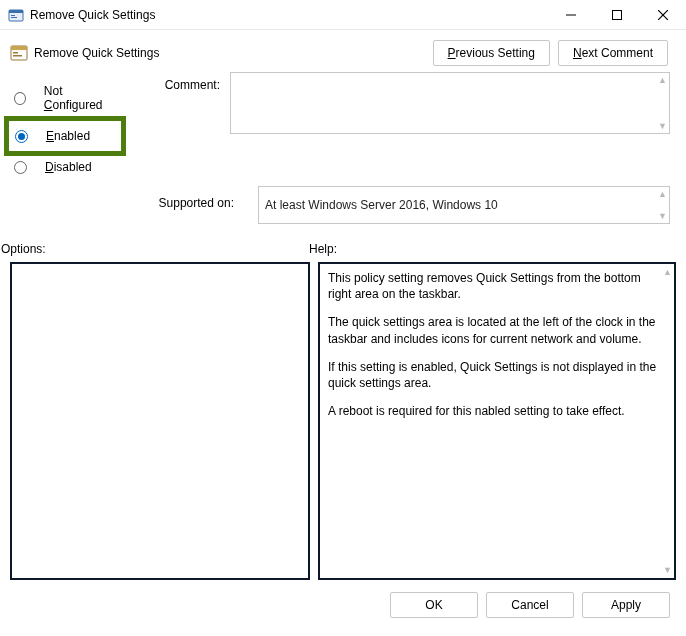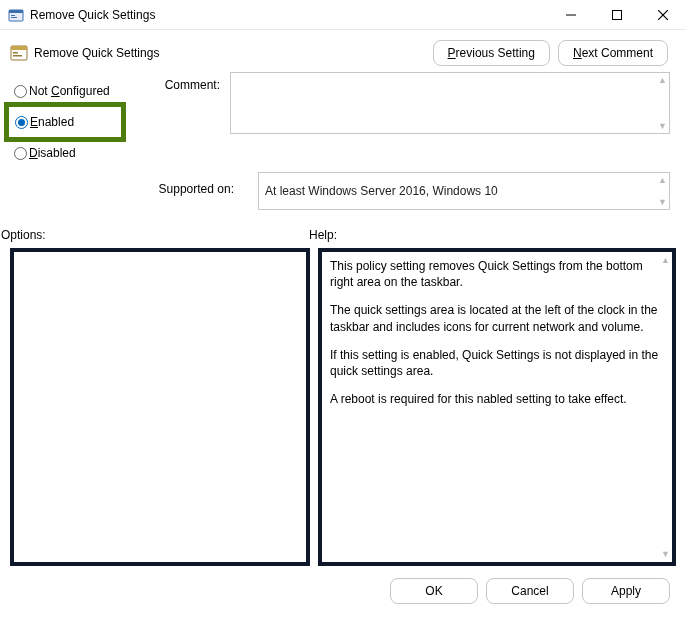--- a/index.html
+++ b/index.html
@@ -43,37 +43,37 @@
     display: inline-flex; align-items: center; justify-content: center;
   }
   .header2-title { font-size: 12px; }
   .nav-buttons { display: flex; gap: 8px; margin-right: 8px;}
   .btn {
     border: 1px solid #c7c7c7;
     background: #fff;
     padding: 5px 14px;
     font-size: 12px;
     font-family: inherit;
-    border-radius: 8px;
+    border-radius: 2px;
     cursor: default;
   }
   .btn-wide { min-width: 88px; }
   .btn .ul { text-decoration: underline; }
   .row-state {
     display: flex;
     align-items: flex-start;
     padding: 0 10px;
     gap: 10px;
   }
   .radio-col {
     width: 110px;
     padding-top: 6px;
   }
   .radio-item {
-    display: flex; align-items: center; gap: 2px;
+    display: flex; align-items: center; gap: 18px;
     padding: 6px 4px;
     font-size: 12px;
   }
   .radio-item input { margin:0; }
   .highlight-box {
     border: 5px solid #4d7c0f;
     margin: -2px -6px;
     padding: 4px 4px 4px 2px;
   }
   .radio-item .ul { text-decoration: underline; }
@@ -113,21 +113,21 @@
   }
   .options-label { flex: 0 0 300px; }
   .help-label { flex: 1; }
   .panes {
     display: flex;
     padding: 0 10px;
     gap: 8px;
     height: 318px;
   }
   .pane {
-    border: 4px solid #0f172a;
+    border: 2px solid #0f172a;
     background: #fff;
     flex: 1;
     padding: 6px 8px;
     font-size: 12px;
     line-height: 1.35;
     overflow: hidden;
     position: relative;
   }
   .options-pane { flex: 0 0 300px; }
   .help-pane p { margin: 0 0 12px 0; }

